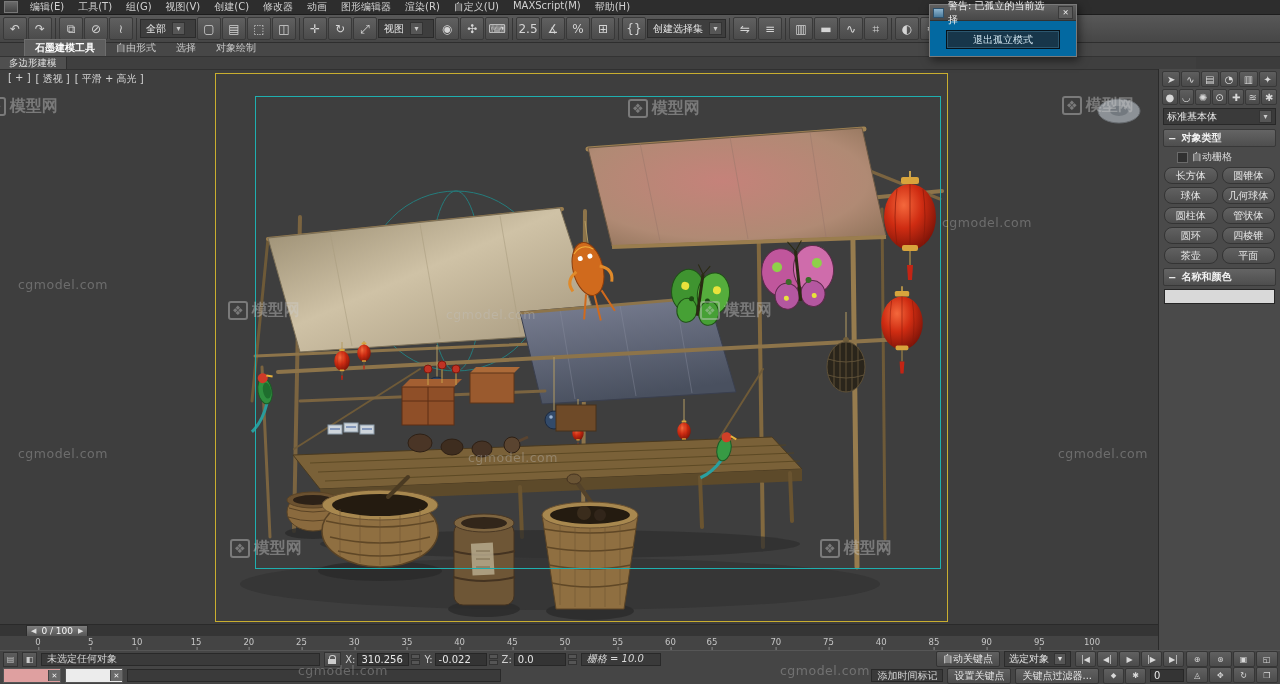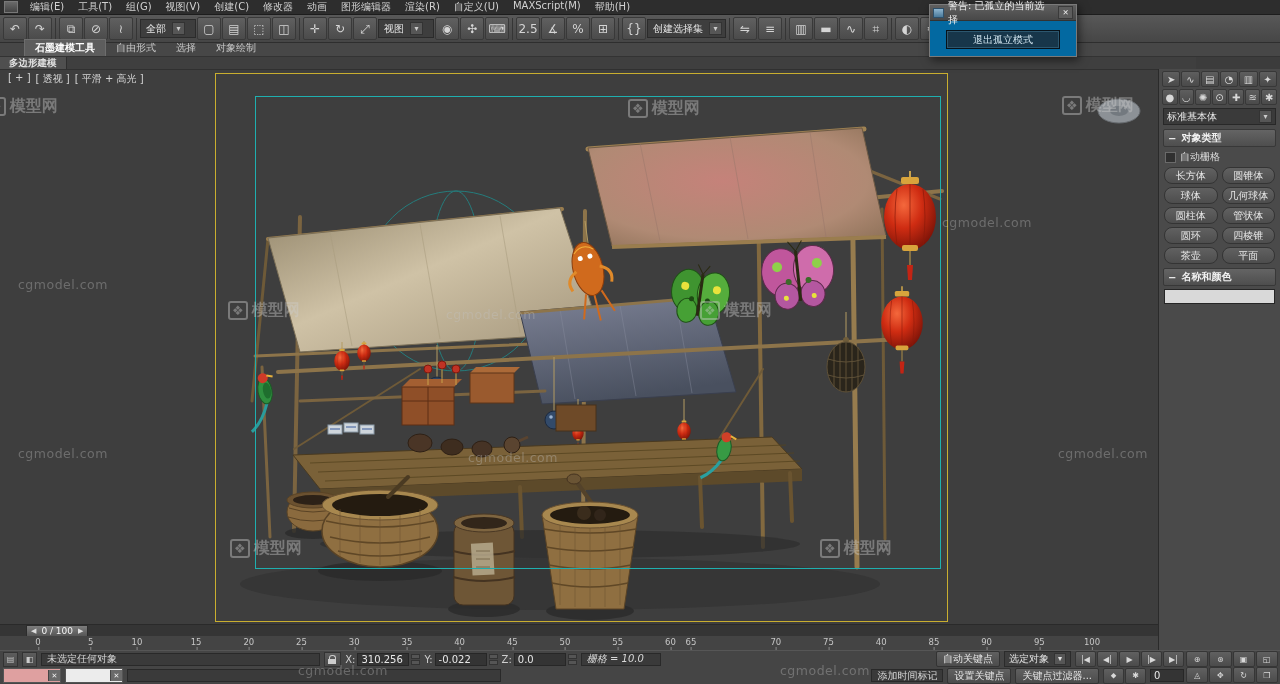--- a/index.html
+++ b/index.html
@@ -21,41 +21,41 @@
   .tb-dd{height:17px;background:#3e3e3e;border:1px solid #2b2b2b;display:flex;align-items:center;
     padding:0 3px 0 5px;gap:6px;color:#e6e6e6;flex:none;min-width:46px;}
   .tb-dd .tb-dd-arrow{font-size:8px;color:#ccc;background:#565656;border:1px solid #333;
     width:11px;text-align:center;line-height:11px;}
   
   #ribbon{position:absolute;left:0;top:43px;width:1280px;height:14px;background:#474747;
     display:flex;align-items:flex-end;padding-left:4px;box-sizing:border-box;border-bottom:1px solid #333;z-index:10;}
   .ribbon-tab{padding:1px 10px 1px;color:#c8c8c8;cursor:default;}
   .ribbon-tab.active{background:#5d5d5d;color:#fff;border:1px solid #6d6d6d;border-bottom:none;font-weight:bold;margin-left:20px;}
   #subtabrow{position:absolute;left:0;top:57px;width:1196px;height:12px;background:#3f3f3f;
-    border-bottom:1px solid #303030;z-index:10;font-weight:bold;}
+    border-bottom:1px solid #303030;z-index:10;}
   .subtab{display:inline-block;height:12px;line-height:12px;padding:0 9px;background:#4f4f4f;
     color:#e0e0e0;font-size:9.5px;border-right:1px solid #2e2e2e;}
   
   #viewport{position:absolute;left:0;top:69px;width:1158px;height:555px;background:#3e3e3e;overflow:hidden;}
   #vp-label{position:absolute;left:8px;top:3px;display:flex;gap:5px;color:#d4d4d4;z-index:6;font-size:10px;}
   .rect-yellow{position:absolute;left:215px;top:4px;width:731px;height:547px;border:1px solid #c9ae2f;z-index:5;pointer-events:none;}
   .rect-cyan{position:absolute;left:255px;top:27px;width:684px;height:471px;border:1px solid #1fafaf;z-index:5;pointer-events:none;}
   svg.scene{position:absolute;left:0;top:0;}
   
   #cmdpanel{position:absolute;left:1158px;top:69px;width:122px;height:581px;background:#4a4a4a;
     border-left:1px solid #2a2a2a;box-sizing:border-box;padding:2px 3px;z-index:10;}
   .cp-row{display:flex;gap:1px;margin-bottom:2px;}
   .cp-tabicon{flex:1;height:14px;display:flex;align-items:center;justify-content:center;font-size:10px;
     color:#d8d8d8;background:linear-gradient(#5e5e5e,#4a4a4a);border:1px solid #383838;border-radius:2px;}
   .cp-dd{height:15px;background:#3a3a3a;border:1px solid #282828;display:flex;align-items:center;
     justify-content:space-between;padding:0 3px;color:#e8e8e8;margin:3px 1px;}
   .cp-dd .arrow{font-size:8px;color:#ccc;background:#565656;border:1px solid #333;width:11px;text-align:center;line-height:11px;}
   .cp-rollout{background:linear-gradient(#646464,#4e4e4e);border:1px solid #383838;border-radius:2px;
     padding:1px 4px;margin:4px 1px 3px;color:#f0f0f0;display:flex;gap:5px;align-items:center;font-weight:bold;}
-  .cp-check{display:flex;align-items:center;gap:4px;margin:3px 3px;color:#ddd;}
+  .cp-check{display:flex;align-items:center;gap:4px;margin:3px 15px;color:#ddd;}
   .checkbox{width:9px;height:9px;background:#303030;border:1px solid #6a6a6a;}
   #cp-grid{display:grid;grid-template-columns:1fr 1fr;gap:3px 4px;padding:0 2px;}
   .cp-btn{height:15px;background:linear-gradient(#616161,#4d4d4d);border:1px solid #343434;border-radius:8px;
     display:flex;align-items:center;justify-content:center;color:#e8e8e8;cursor:default;}
   .cp-namefield{height:13px;background:#d9d9d9;border:1px solid #262626;margin:3px 2px;}
   
   #warning{position:absolute;left:893px;top:4px;width:146px;height:51px;background:#0369a1;
     border:1px solid #7a7a7a;box-shadow:2px 3px 9px rgba(0,0,0,.55);z-index:30;margin-left:36px;}
   .warning-title{height:15px;background:linear-gradient(#606060,#484848);display:flex;align-items:center;
     gap:4px;padding:0 3px;border-bottom:1px solid #333;color:#f0f0f0;}
@@ -524,21 +524,21 @@
     <span class="tick" style="left: 196.1px;">15</span>
     <span class="tick" style="left: 248.8px;">20</span>
     <span class="tick" style="left: 301.5px;">25</span>
     <span class="tick" style="left: 354.2px;">30</span>
     <span class="tick" style="left: 406.9px;">35</span>
     <span class="tick" style="left: 459.6px;">40</span>
     <span class="tick" style="left: 512.3px;">45</span>
     <span class="tick" style="left: 565px;">50</span>
     <span class="tick" style="left: 617.7px;">55</span>
     <span class="tick" style="left: 670.4px;">60</span>
-    <span class="tick" style="left: 691px;">65</span>
+    <span class="tick" style="left: 712px;">65</span>
     <span class="tick" style="left: 775.8px;">70</span>
     <span class="tick" style="left: 828.5px;">75</span>
     <span class="tick" style="left: 881.2px;">40</span>
     <span class="tick" style="left: 933.9px;">85</span>
     <span class="tick" style="left: 986.6px;">90</span>
     <span class="tick" style="left: 1039.3px;">95</span>
     <span class="tick" style="left: 1092px;">100</span>
   </div>
 <div id="bottom-right-fill"></div>
 

